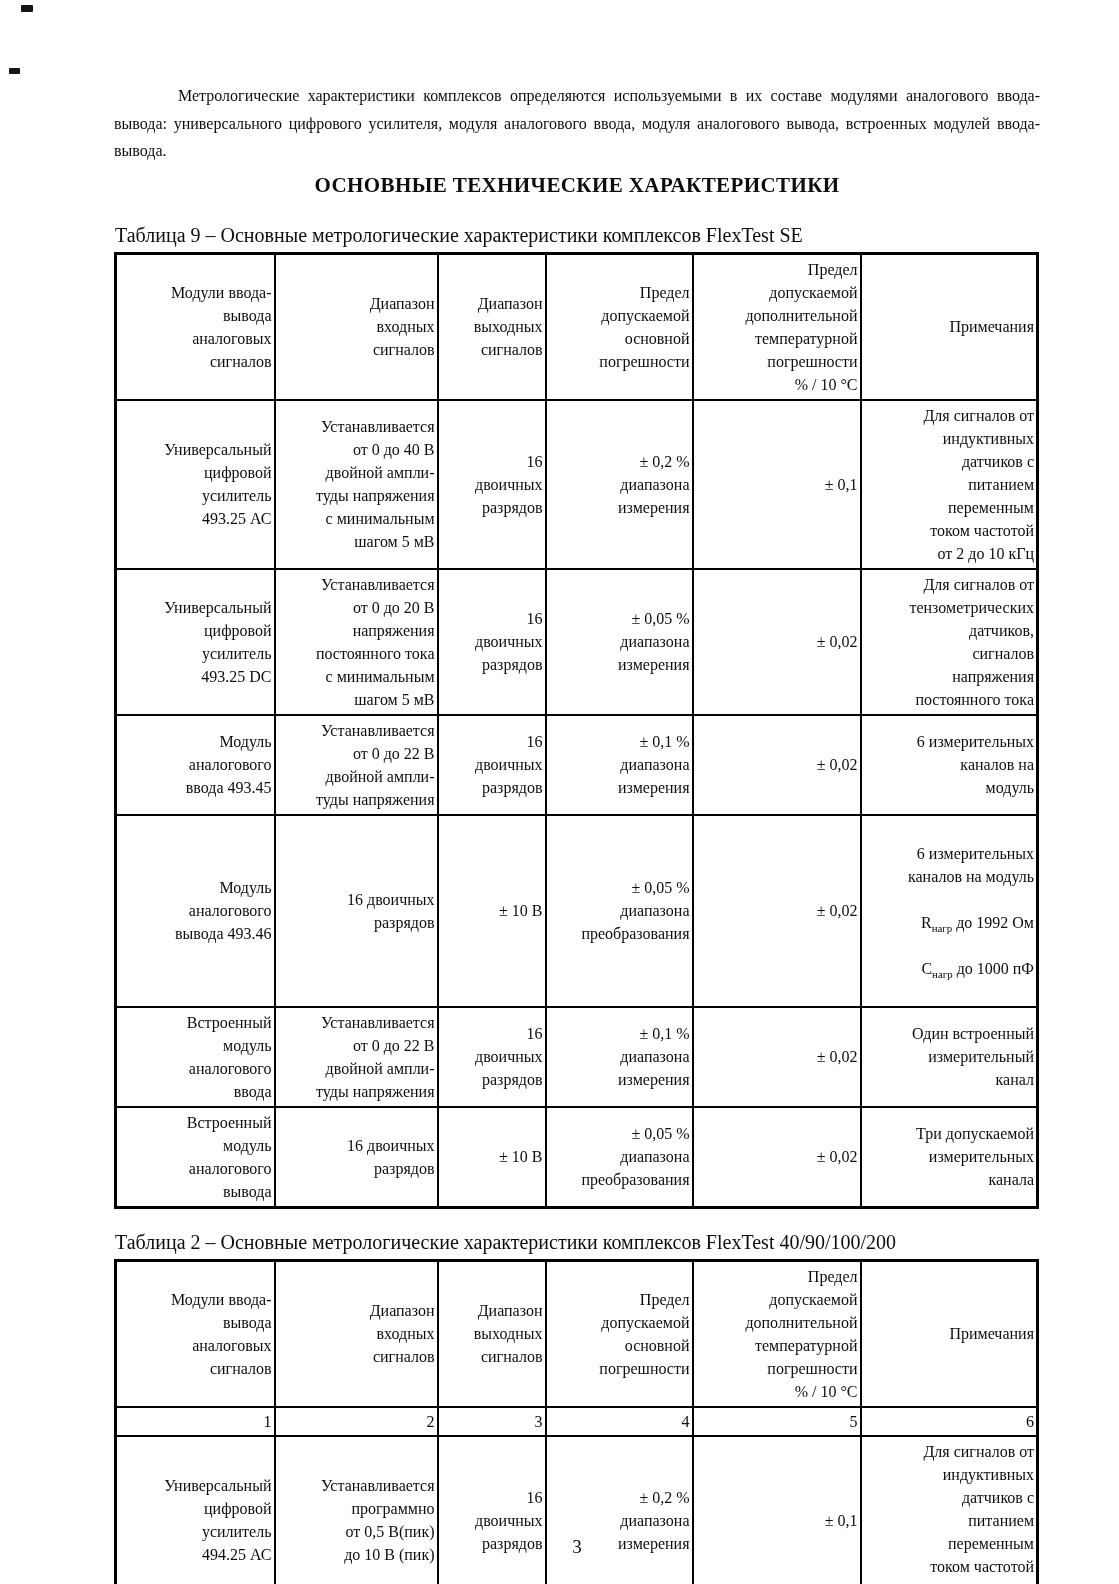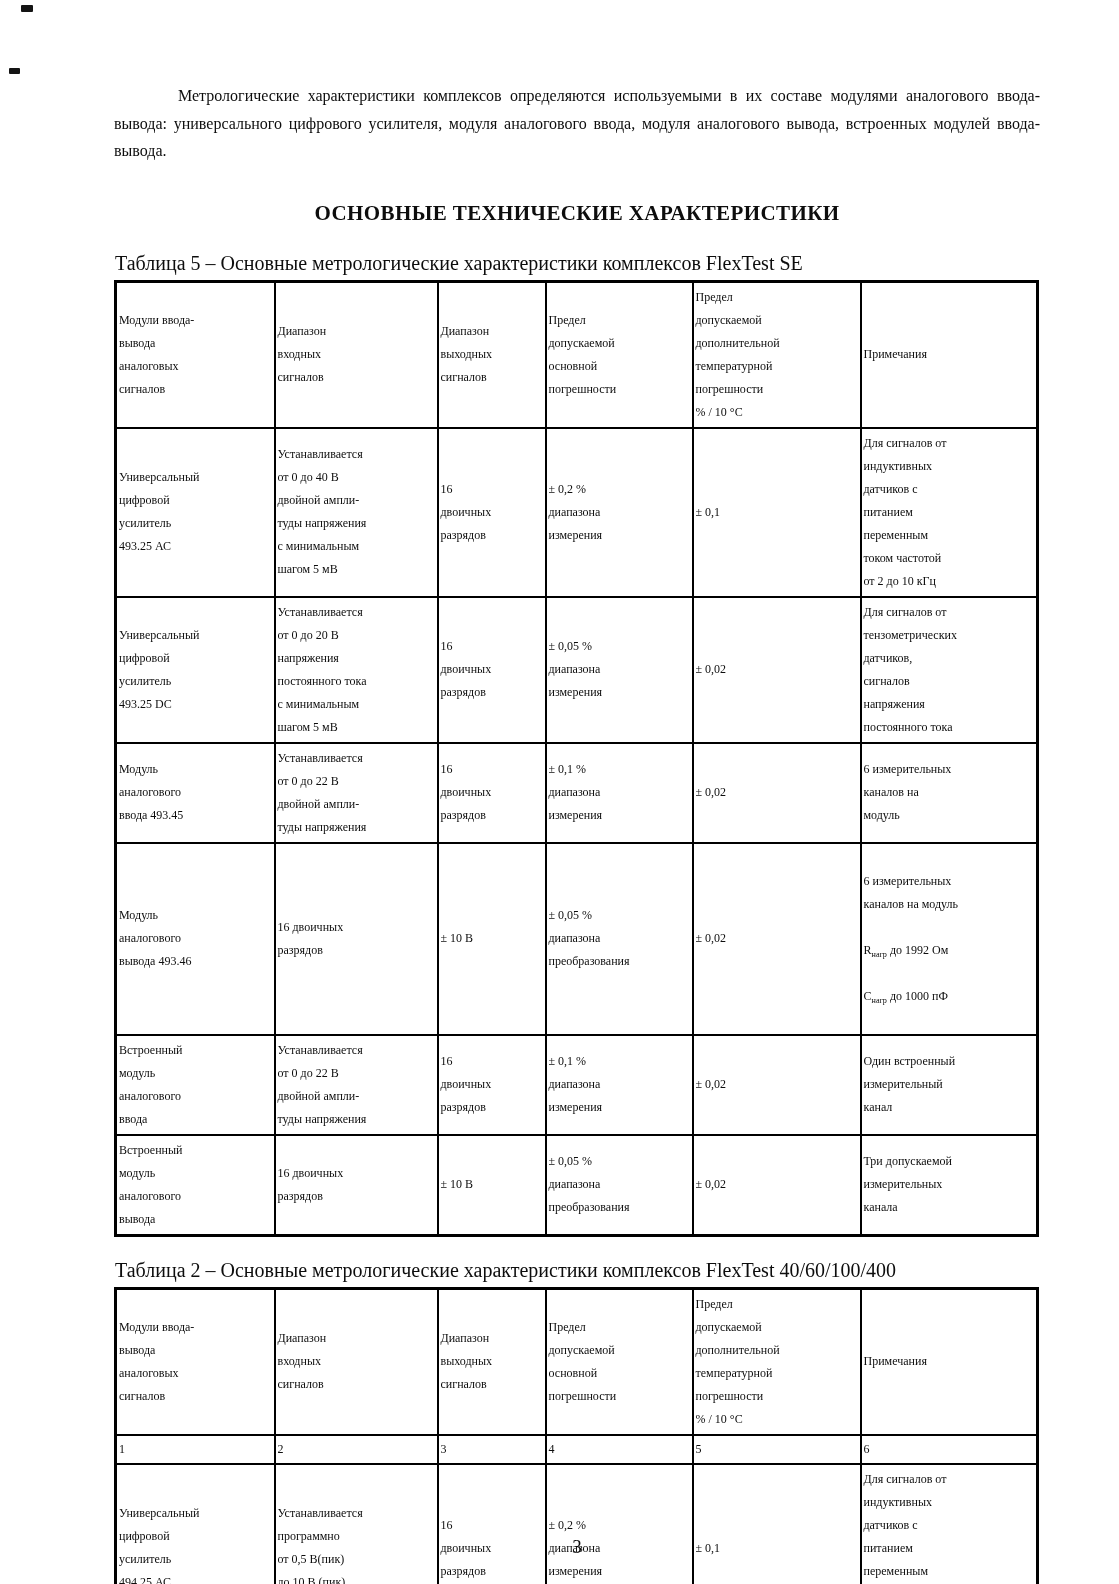--- a/index.html
+++ b/index.html
@@ -29,21 +29,21 @@
   .intro {
     margin: 0;
     font-size: 16px;
     line-height: 27.5px;
     text-align: justify;
     text-indent: 64px;
     word-spacing: 2px;
     white-space: normal;
   }
   .section-title {
-    margin: 36px 0 0 0;
+    margin: 8px 0 0 0;
     text-align: center;
     font-size: 21px;
     font-weight: bold;
     letter-spacing: 0.4px;
   }
   .table-caption {
     font-size: 20px;
     margin: 22px 0 5px 1px;
   }
   .table-caption.first {
@@ -51,23 +51,23 @@
   }
   table.spec {
     border-collapse: collapse;
     table-layout: fixed;
     width: 922px;
     border: 3px solid #000;
   }
   table.spec td {
     border: 2px solid #000;
     padding: 3px 2px;
-    text-align: left;
+    text-align: right;
     vertical-align: middle;
-    font-size: 12px;
+    font-size: 16px;
     line-height: 23px;
     white-space: pre-line;
     overflow: hidden;
     font-family: Liberation Serif, serif;
   }
   table.spec .num-row td {
     line-height: 25px;
     padding: 1px 2px;
   }
   .subline {
@@ -91,21 +91,21 @@
 
 <div class="scan-artifact" style="left:21px; top:5px; width:12px; height:7px;"></div>
 <div class="scan-artifact" style="left:9px; top:68px; width:11px; height:6px;"></div>
 
 <div class="content">
 
   <p class="intro">Метрологические характеристики комплексов определяются используемыми в их составе модулями аналогового ввода-вывода: универсального цифрового усилителя, модуля аналогового ввода, модуля аналогового вывода, встроенных модулей ввода-вывода.</p>
 
   <div class="section-title">ОСНОВНЫЕ ТЕХНИЧЕСКИЕ ХАРАКТЕРИСТИКИ</div>
 
-  <div class="table-caption first">Таблица 5 – Основные метрологические характеристики комплексов FlexTest SE</div>
+  <div class="table-caption first">Таблица 9 – Основные метрологические характеристики комплексов FlexTest SE</div>
 
   <table class="spec">
     <colgroup>
       <col style="width:159px">
         <col style="width:163px">
         <col style="width:108px">
       <col style="width:147px">
         <col style="width:168px">
         <col style="width:177px">
     </colgroup>
@@ -253,21 +253,21 @@
 диапазона
 преобразования</td>
         <td>± 0,02</td>
         <td>Три допускаемой
 измерительных
 канала</td>
       </tr>
     </tbody>
   </table>
 
-  <div class="table-caption">Таблица 2 – Основные метрологические характеристики комплексов FlexTest 40/60/100/400</div>
+  <div class="table-caption">Таблица 2 – Основные метрологические характеристики комплексов FlexTest 40/90/100/200</div>
 
   <table class="spec">
     <colgroup>
       <col style="width:159px">
         <col style="width:163px">
         <col style="width:108px">
       <col style="width:147px">
         <col style="width:168px">
         <col style="width:177px">
     </colgroup>

